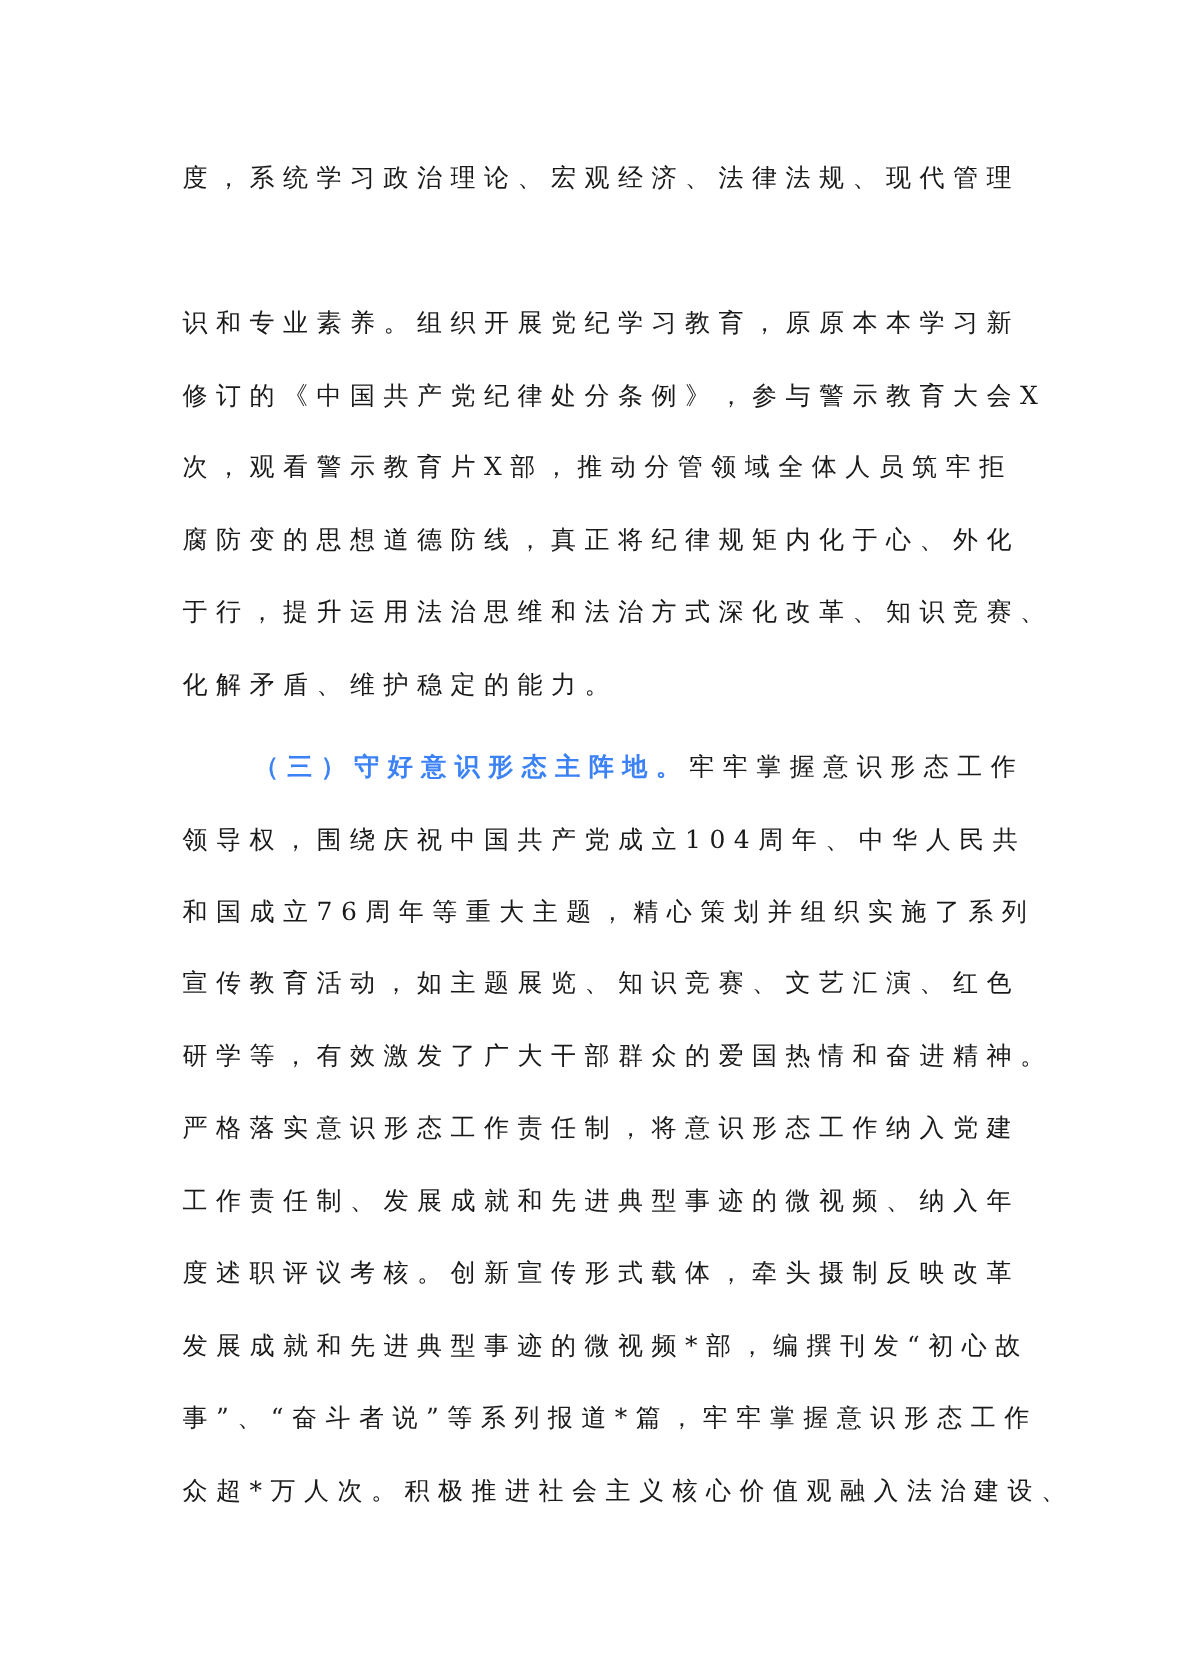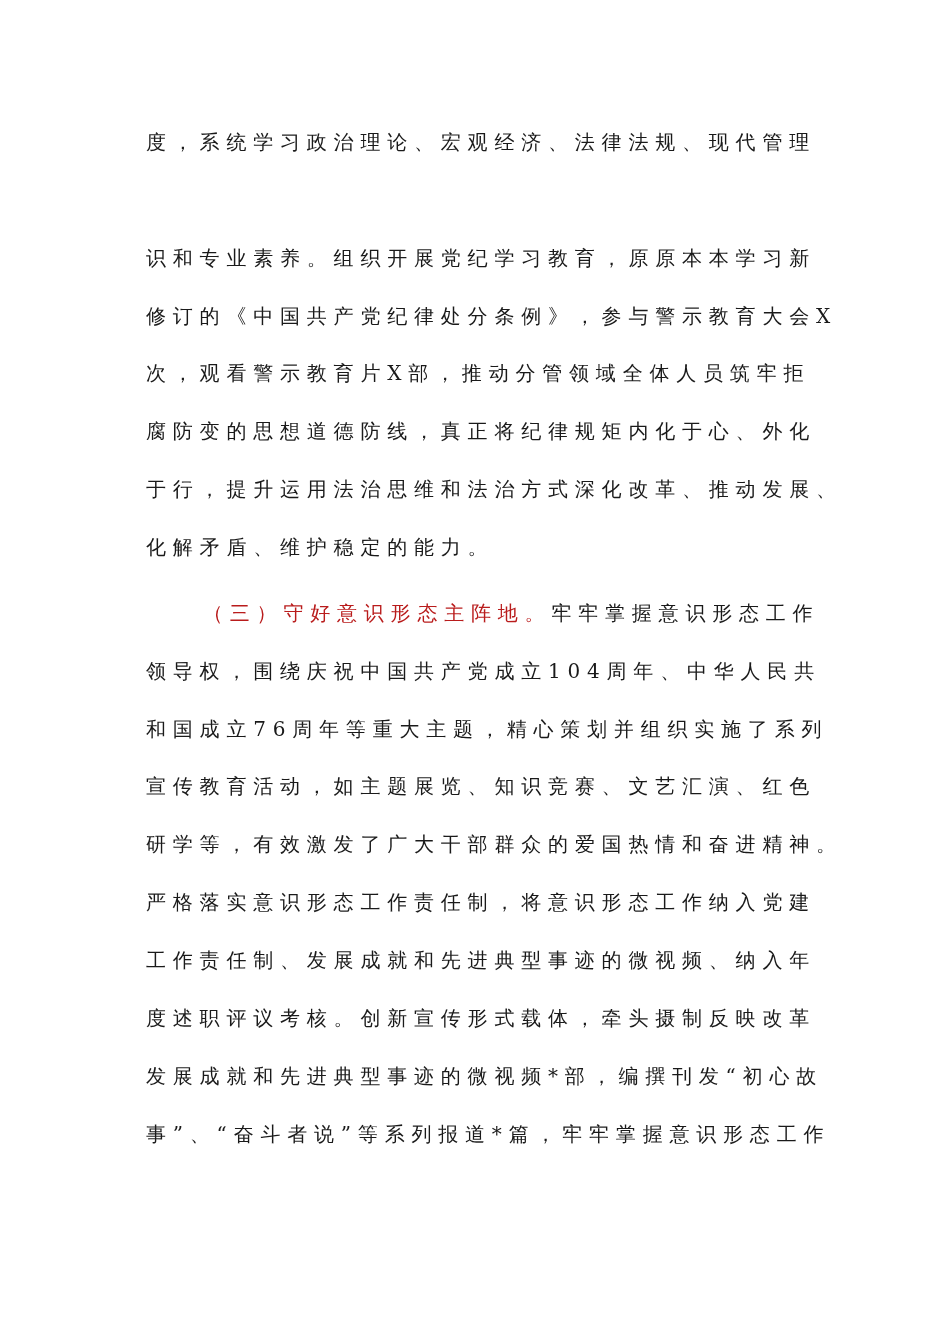--- a/index.html
+++ b/index.html
@@ -29,43 +29,44 @@
     line-height: 30px;
     font-size: 20px;
     letter-spacing: 6.8px;
     white-space: nowrap;
     color: #1a1a1a;
   }
   .line.indent {
     left: 203px;
   }
   .bold {
-    font-weight: normal;
-    color: #b91c1c;
+    font-weight: bold;
+    color: #3b82f6;
   }
 </style>
 </head>
 <body>
 
 <div class="page">
 
   <div class="line" style="top:127px">度，系统学习政治理论、宏观经济、法律法规、现代管理</div>
   <div class="line" style="top:243px">识和专业素养。组织开展党纪学习教育，原原本本学习新</div>
   <div class="line" style="top:301px">修订的《中国共产党纪律处分条例》，参与警示教育大会X</div>
   <div class="line" style="top:358px">次，观看警示教育片X部，推动分管领域全体人员筑牢拒</div>
   <div class="line" style="top:416px">腐防变的思想道德防线，真正将纪律规矩内化于心、外化</div>
-  <div class="line" style="top:474px">于行，提升运用法治思维和法治方式深化改革、推动发展、</div>
+  <div class="line" style="top:474px">于行，提升运用法治思维和法治方式深化改革、知识竞赛、</div>
   <div class="line" style="top:532px">化解矛盾、维护稳定的能力。</div>
 
   <div class="line indent" style="top:598px">
     <span class="bold">（三）守好意识形态主阵地。</span><span>牢牢掌握意识形态工作</span>
   </div>
   <div class="line" style="top:656px">领导权，围绕庆祝中国共产党成立104周年、中华人民共</div>
   <div class="line" style="top:714px">和国成立76周年等重大主题，精心策划并组织实施了系列</div>
   <div class="line" style="top:771px">宣传教育活动，如主题展览、知识竞赛、文艺汇演、红色</div>
   <div class="line" style="top:829px">研学等，有效激发了广大干部群众的爱国热情和奋进精神。</div>
   <div class="line" style="top:887px">严格落实意识形态工作责任制，将意识形态工作纳入党建</div>
   <div class="line" style="top:945px">工作责任制、发展成就和先进典型事迹的微视频、纳入年</div>
   <div class="line" style="top:1003px">度述职评议考核。创新宣传形式载体，牵头摄制反映改革</div>
   <div class="line" style="top:1061px">发展成就和先进典型事迹的微视频*部，编撰刊发“初心故</div>
   <div class="line" style="top:1119px">事”、“奋斗者说”等系列报道*篇，牢牢掌握意识形态工作</div>
+  <div class="line" style="top:1177px">众超*万人次。积极推进社会主义核心价值观融入法治建设、</div>
 
 </div>
 
 </body></html>

